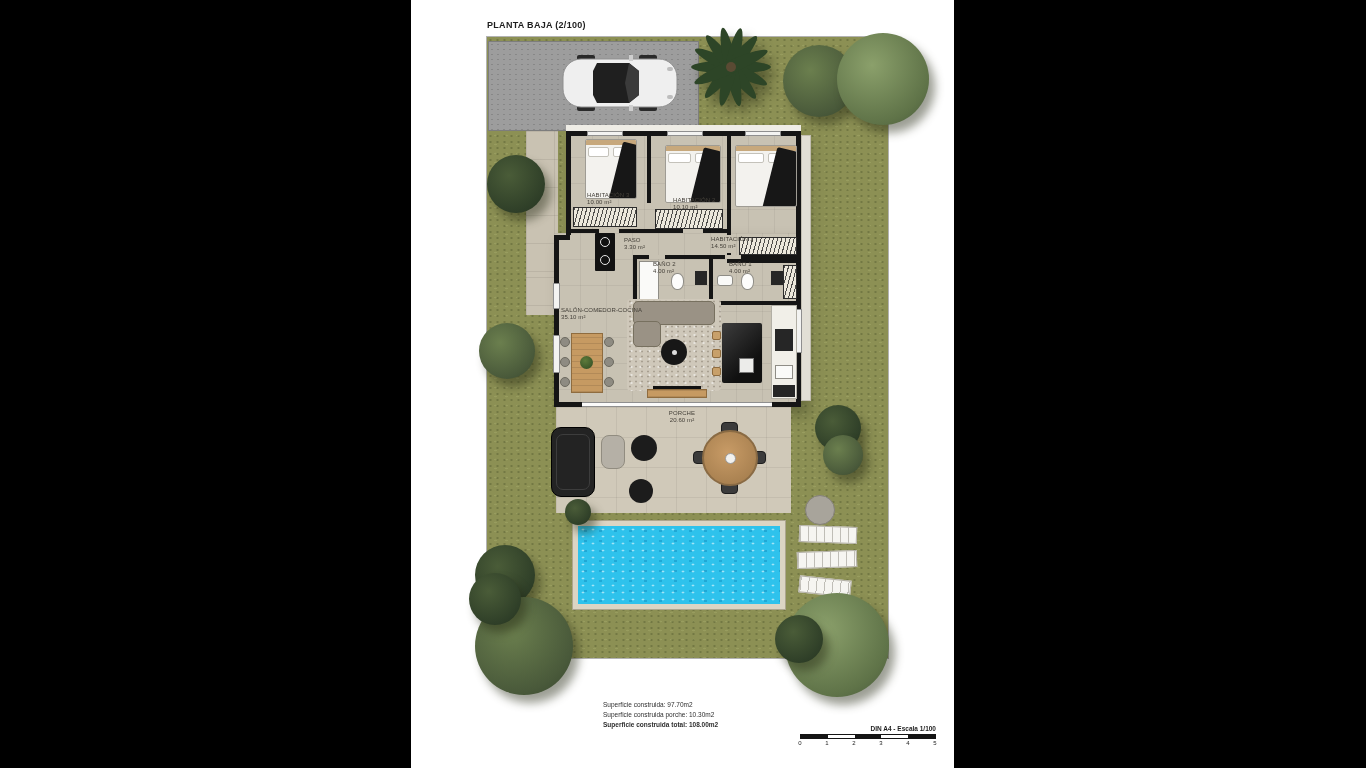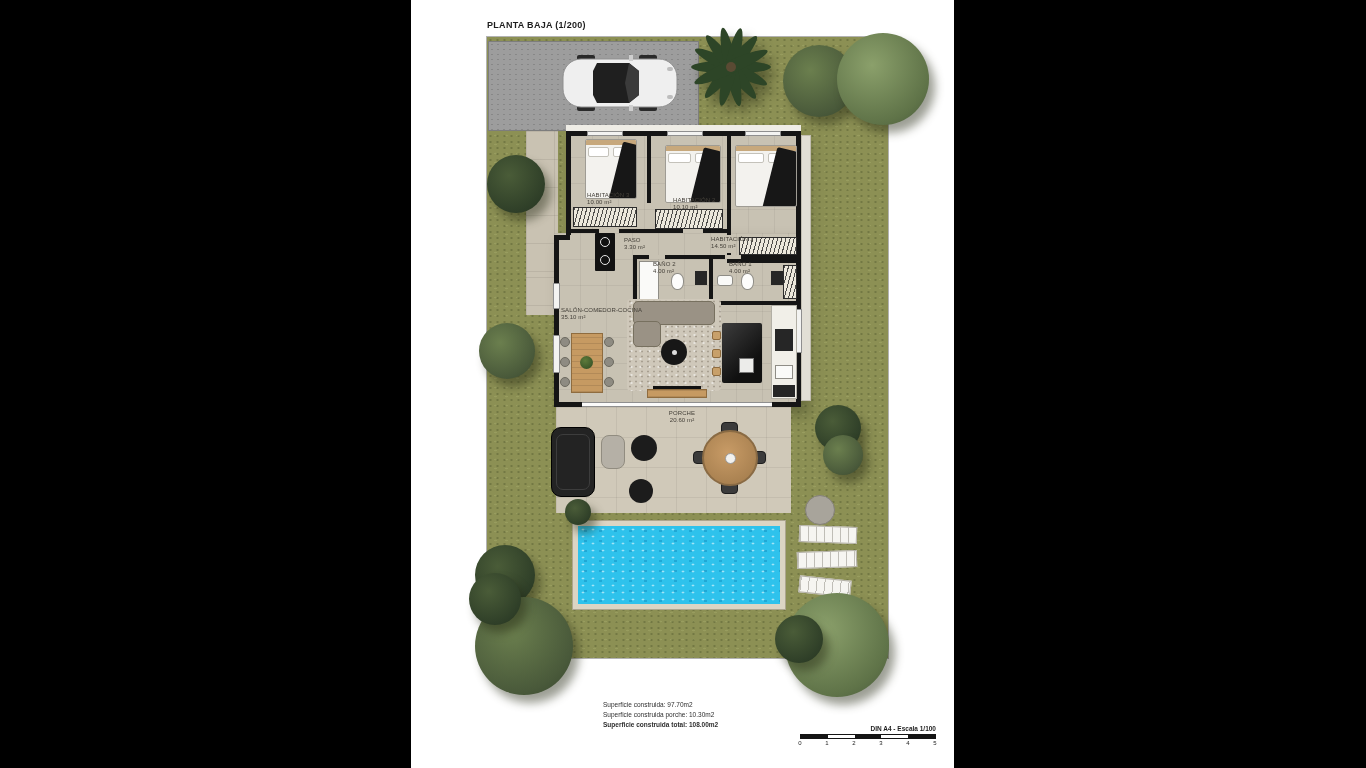--- a/index.html
+++ b/index.html
@@ -105,21 +105,21 @@
   .sb-bar i:nth-child(odd){background:#141414;}
   .sb-bar i:nth-child(even){background:#fff;}
   .sb-ticks{position:relative;height:9px;margin-top:1px;font-size:6px;color:#1e1e1e;}
   .sb-ticks span{position:absolute;transform:translateX(-50%);}
 </style>
 </head>
 <body>
 
 <div class="stage">
   <div class="page">
-    <div class="title">PLANTA BAJA (1/200)</div>
+    <div class="title">PLANTA BAJA (2/100)</div>
 
     <div class="plan">
       <div class="grass"></div>
 
       <div class="driveway"></div>
       <svg class="abs" style="left:72px;top:16px;width:122px;height:60px;z-index:2" viewBox="0 0 122 60">
         <rect x="18" y="2" width="18" height="7" rx="2" fill="#2a2a2a"></rect>
         <rect x="80" y="2" width="18" height="7" rx="2" fill="#2a2a2a"></rect>
         <rect x="18" y="51" width="18" height="7" rx="2" fill="#2a2a2a"></rect>
         <rect x="80" y="51" width="18" height="7" rx="2" fill="#2a2a2a"></rect>

